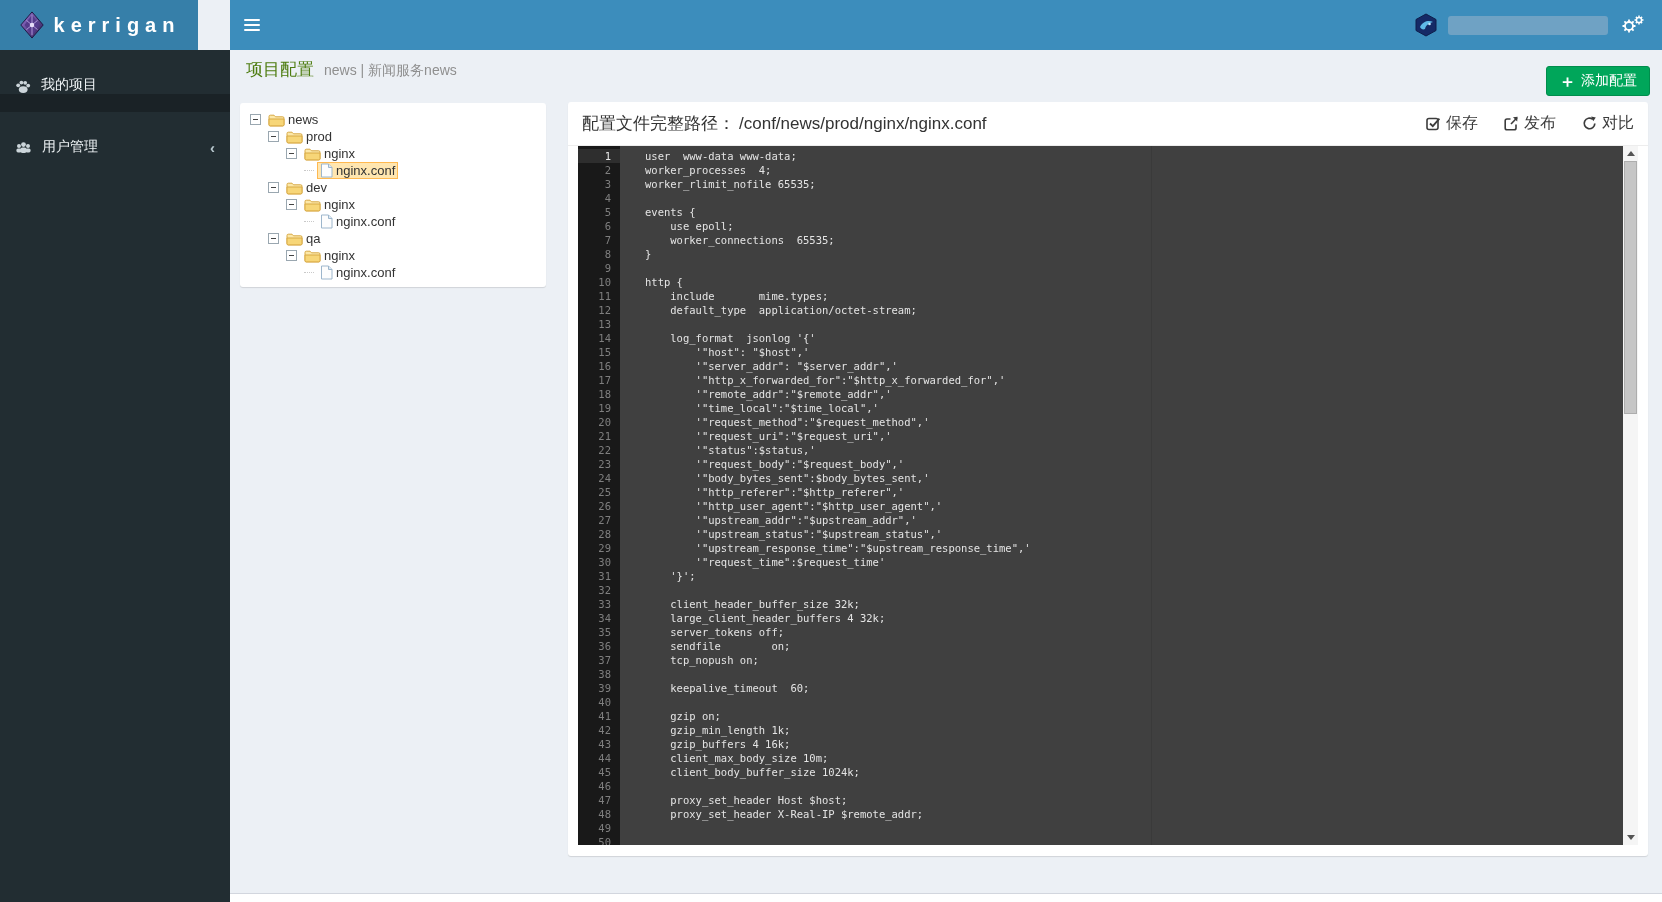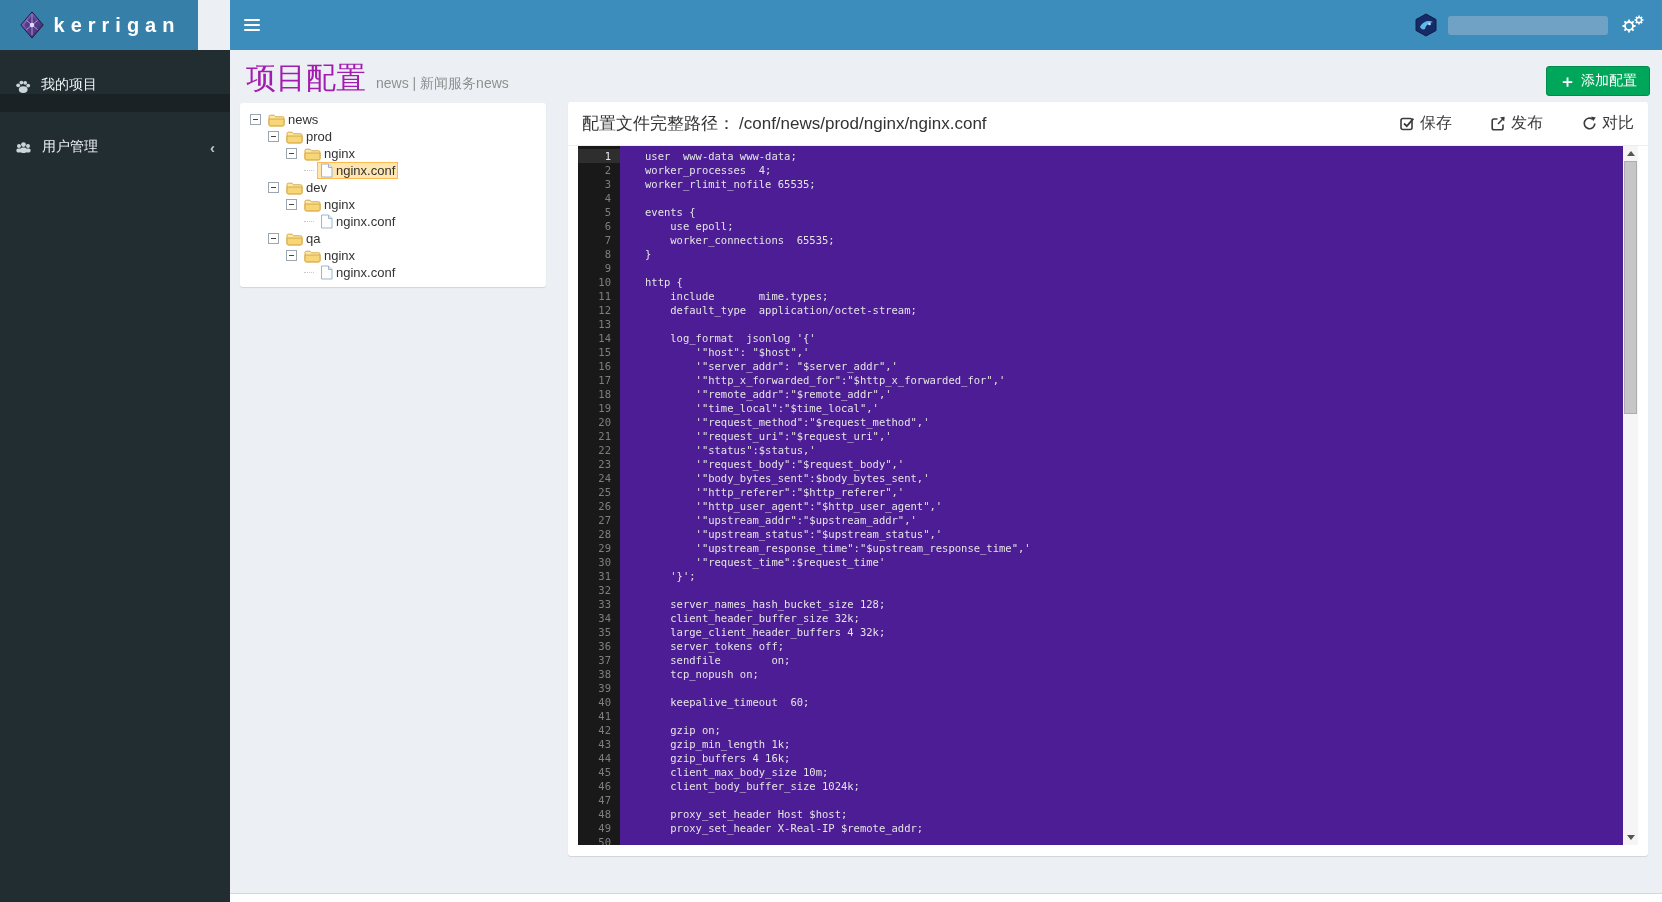--- a/index.html
+++ b/index.html
@@ -21,21 +21,21 @@
   
   .sidebar { position:absolute; left:0; top:50px; width:230px; bottom:0; background:#222d32; }
   .side-item { height:44px; display:flex; align-items:flex-end; gap:10px; padding:0 15px;
                color:#eef3f5; font-size:14px; cursor:pointer; }
   .side-item .chev { margin-left:auto; color:#b8c7ce; font-size:15px; font-weight:bold; }
   .side-sep { height:18px; background:#1a2226; }
 
   
   .content { position:absolute; left:230px; top:50px; right:0; bottom:0; background:#ecf0f5; }
   .content-header { position:absolute; left:16px; top:8px; display:flex; align-items:baseline; gap:10px; }
-  .page-title { font-size:30px; font-weight:normal; color:#a21caf; }
+  .page-title { font-size:17px; font-weight:normal; color:#4d7c0f; }
   .page-subtitle { font-size:14px; color:#8f8f8f; }
   .btn-add { position:absolute; top:16px; right:12px; height:30px; background:#00a65a;
              border:1px solid #008d4c; border-radius:3px; color:#fff; font-size:14px;
              display:flex; align-items:center; gap:5px; padding:0 12px; cursor:pointer; }
   .btn-add .plus { font-size:17px; font-weight:bold; line-height:1; }
 
   .card { position:absolute; background:#fff; border-radius:3px; box-shadow:0 1px 1px rgba(0,0,0,.12); }
 
   
   .tree-card { left:10px; top:53px; width:306px; height:184px; padding:8px 10px; }
@@ -47,29 +47,29 @@
   .conn { width:10px; border-top:1px dotted #c9c9c9; margin-right:3px; flex:0 0 auto; }
   .node-inner { display:flex; align-items:flex-end; gap:3px; padding:0 2px; border:1px solid transparent; cursor:pointer; }
   .node-inner.selected { background:#ffe6b0; border-color:#ffb951; }
   .tree-ico { flex:0 0 auto; display:block; }
 
   
   .editor-card { left:338px; top:52px; width:1080px; height:754px; }
   .editor-head { height:44px; display:flex; align-items:center; padding:0 14px; border-bottom:1px solid #ededed; }
   .editor-path { font-size:17px; color:#333; }
   .editor-path .path { margin-left:4px; }
-  .editor-actions { margin-left:auto; display:flex; align-items:center; gap:39px; }
+  .editor-actions { margin-left:auto; display:flex; align-items:center; gap:26px; }
   .ed-btn { display:flex; align-items:center; gap:5px; font-size:16px; color:#3c3c3c; cursor:pointer; }
 
   .editor-body { position:relative; margin:0 10px 10px 10px; height:699px; background:#121212; overflow:hidden; }
   .gutter { position:absolute; left:0; top:0; bottom:0; width:42px; background:#191919;
             padding-top:3px; font-family:"DejaVu Sans Mono",monospace; font-size:10.5px; }
   .gutter div { height:14px; line-height:14px; text-align:right; padding-right:9px; color:#7f7f7f; }
   .gutter div.active { background:#2e2e2e; color:#e8e8e8; }
-  .code-pane { position:absolute; left:42px; right:15px; top:0; bottom:0; background:#4c1d95;
+  .code-pane { position:absolute; left:42px; right:15px; top:0; bottom:0; background:#404040;
                overflow:hidden; padding:3px 0 0 25px; font-family:"DejaVu Sans Mono",monospace;
                font-size:10.5px; color:#e4e4e4; }
   .code-pane .line { height:14px; line-height:14px; white-space:pre; }
   .ruler { position:absolute; top:0; bottom:0; left:calc(25px + 80ch); width:1px; background:#3a3a3a; }
   .active-line { position:absolute; left:0; right:15px; top:3px; height:14px; background:rgba(255,255,255,.055); }
 
   
   .vscroll { position:absolute; right:0; top:0; bottom:0; width:15px; background:#f5f5f5; }
   .vs-arrow { position:absolute; left:0; width:15px; height:15px; display:flex; align-items:center; justify-content:center; }
   .vs-arrow.up { top:0; } .vs-arrow.down { bottom:0; }
@@ -393,21 +393,20 @@
           <div class="line">        '"request_body":"$request_body",'</div>
           <div class="line">        '"body_bytes_sent":$body_bytes_sent,'</div>
           <div class="line">        '"http_referer":"$http_referer",'</div>
           <div class="line">        '"http_user_agent":"$http_user_agent",'</div>
           <div class="line">        '"upstream_addr":"$upstream_addr",'</div>
           <div class="line">        '"upstream_status":"$upstream_status",'</div>
           <div class="line">        '"upstream_response_time":"$upstream_response_time",'</div>
           <div class="line">        '"request_time":$request_time'</div>
           <div class="line">    '}';</div>
           <div class="line"> </div>
-          <div class="line">    server_names_hash_bucket_size 128;</div>
           <div class="line">    client_header_buffer_size 32k;</div>
           <div class="line">    large_client_header_buffers 4 32k;</div>
           <div class="line">    server_tokens off;</div>
           <div class="line">    sendfile        on;</div>
           <div class="line">    tcp_nopush on;</div>
           <div class="line"> </div>
           <div class="line">    keepalive_timeout  60;</div>
           <div class="line"> </div>
           <div class="line">    gzip on;</div>
           <div class="line">    gzip_min_length 1k;</div>

